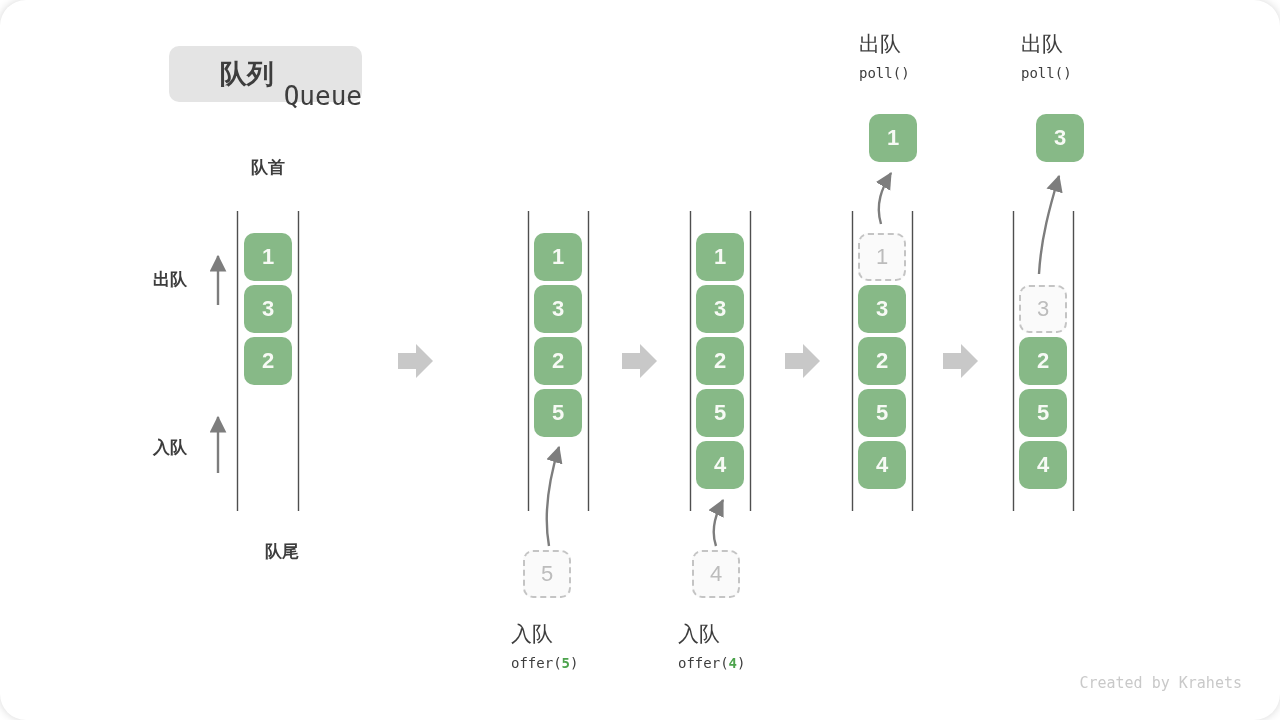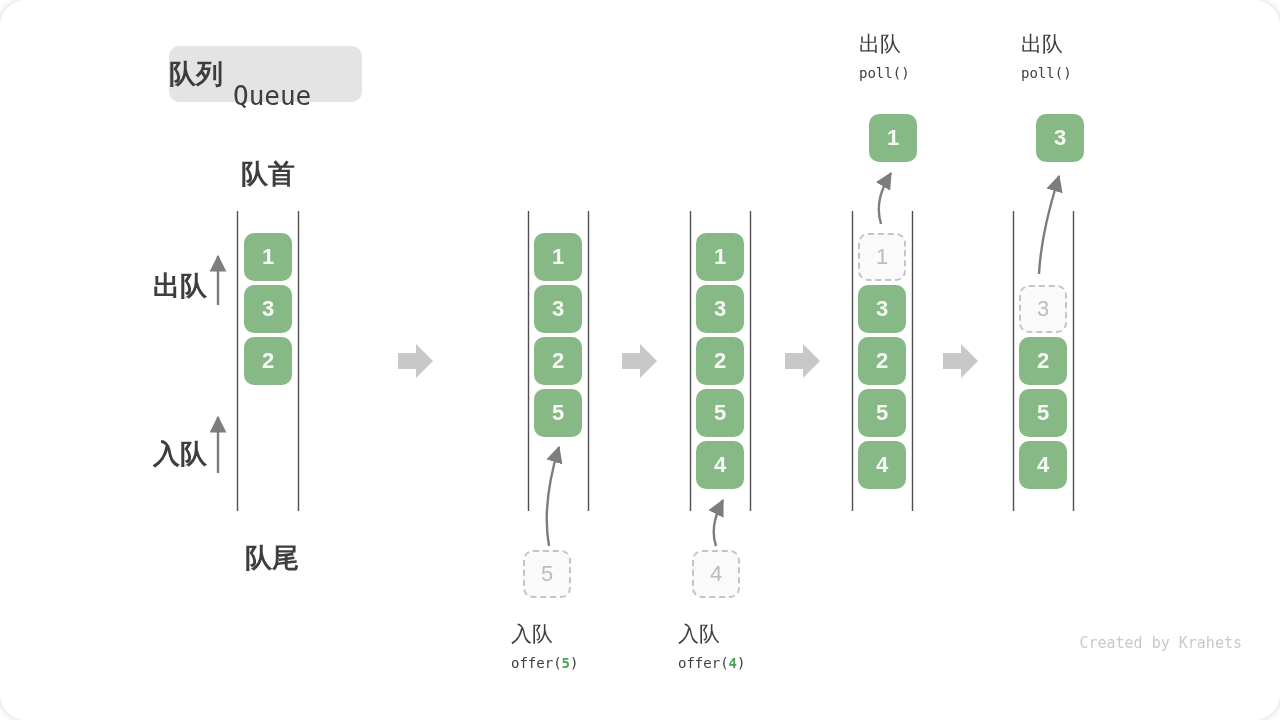--- a/index.html
+++ b/index.html
@@ -22,40 +22,40 @@
     background:#fff;border-radius:26px;
     box-shadow:0 0 9px rgba(0,0,0,.16);
     font-family:"Liberation Sans","DejaVu Sans",sans-serif;
     color:var(--ink);
   }
   svg.overlay{position:absolute;left:0;top:0;width:1280px;height:720px;}
   .abs{position:absolute;}
   .title-box{
     left:169px;top:46px;width:193px;height:56px;
     background:var(--title-bg);border-radius:10px;
-    display:flex;align-items:center;justify-content:flex-start;gap:10px;
+    display:flex;align-items:center;justify-content:flex-end;gap:10px;
   }
   .title-zh{font-size:27px;font-weight:bold;}
   .title-en{font-size:26px;font-family:"DejaVu Sans Mono","Liberation Mono",monospace;margin-top:44px;}
-  .side-label{font-size:27px;font-weight:bold;white-space:nowrap;}
+  .side-label{font-size:17px;font-weight:bold;white-space:nowrap;}
   .cell{
     width:48px;height:48px;border-radius:10px;background:var(--green);
     color:var(--green-text);font-size:22px;font-weight:bold;
     display:flex;align-items:center;justify-content:center;box-sizing:border-box;
   }
   .cell.ghost{
     background:var(--ghost-bg);border:2px dashed var(--ghost-border);
     color:var(--ghost-text);font-weight:normal;
   }
   .op{display:flex;flex-direction:column;gap:7px;white-space:nowrap;}
   .op-action{font-size:21px;}
   .op-code{font-size:14px;font-family:"DejaVu Sans Mono","Liberation Mono",monospace;}
   .op-code .g{color:var(--code-green);font-weight:bold;}
   .watermark{
-    right:38px;top:634px;font-size:15px;color:var(--watermark);
+    right:38px;top:674px;font-size:15px;color:var(--watermark);
     font-family:"DejaVu Sans Mono","Liberation Mono",monospace;
   }
 </style>
 </head>
 <body>
 
 <div class="canvas">
 
   <svg class="overlay" viewBox="0 0 1280 720" xmlns="http://www.w3.org/2000/svg">
     <defs>

